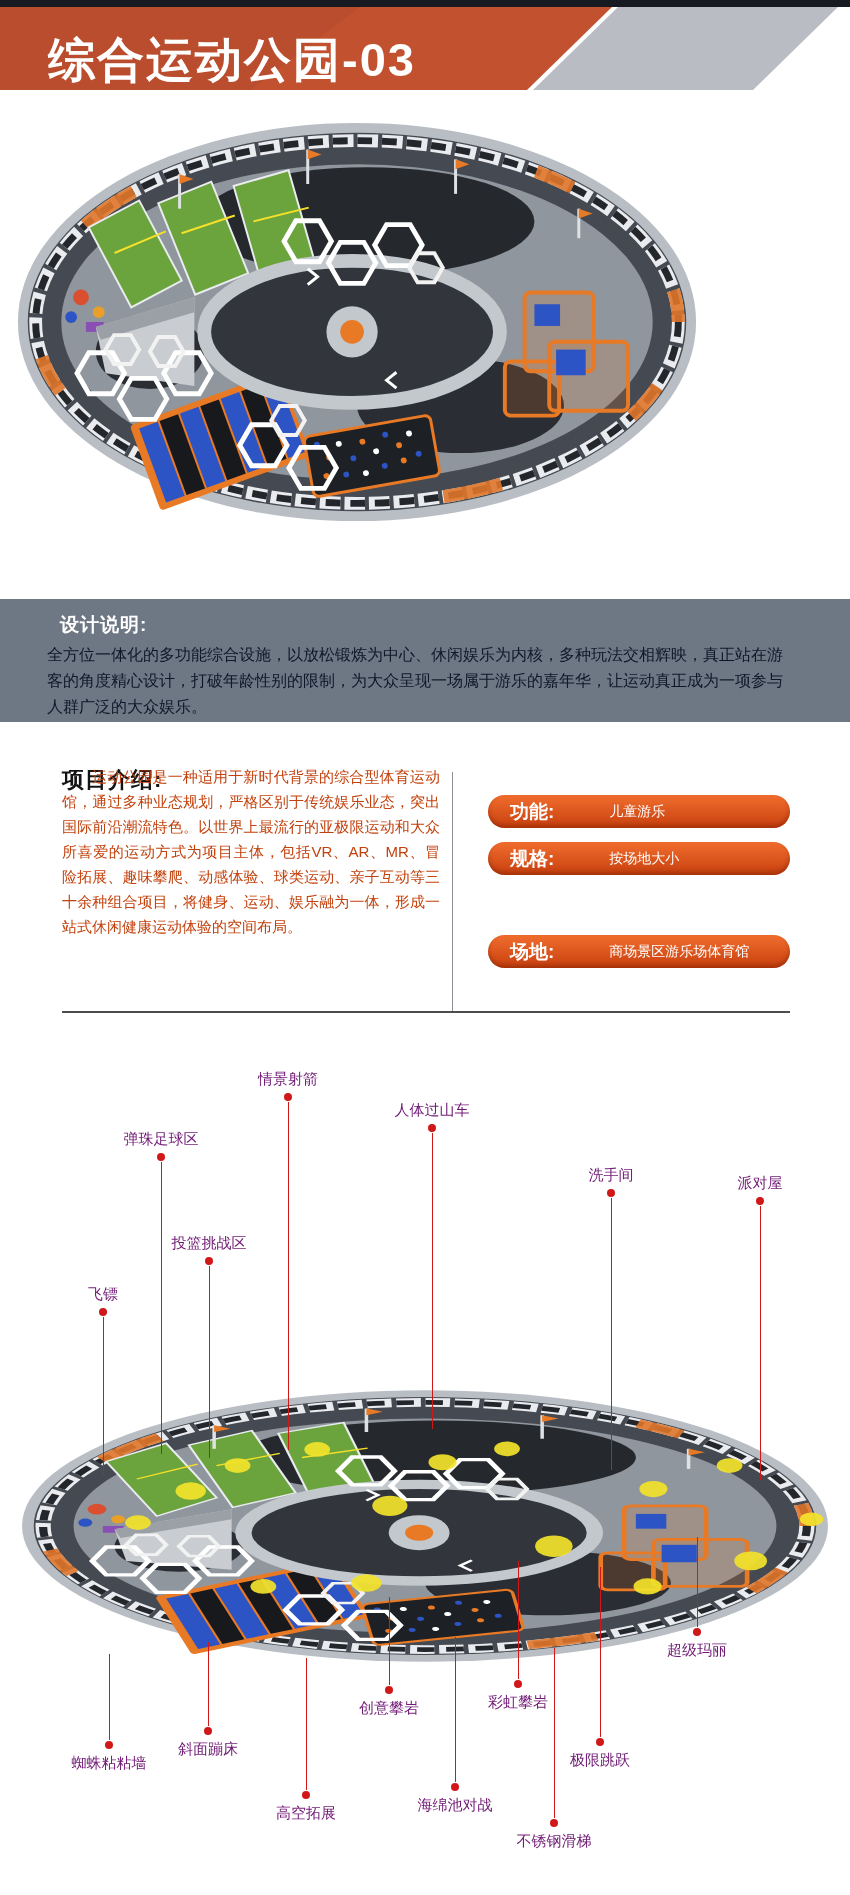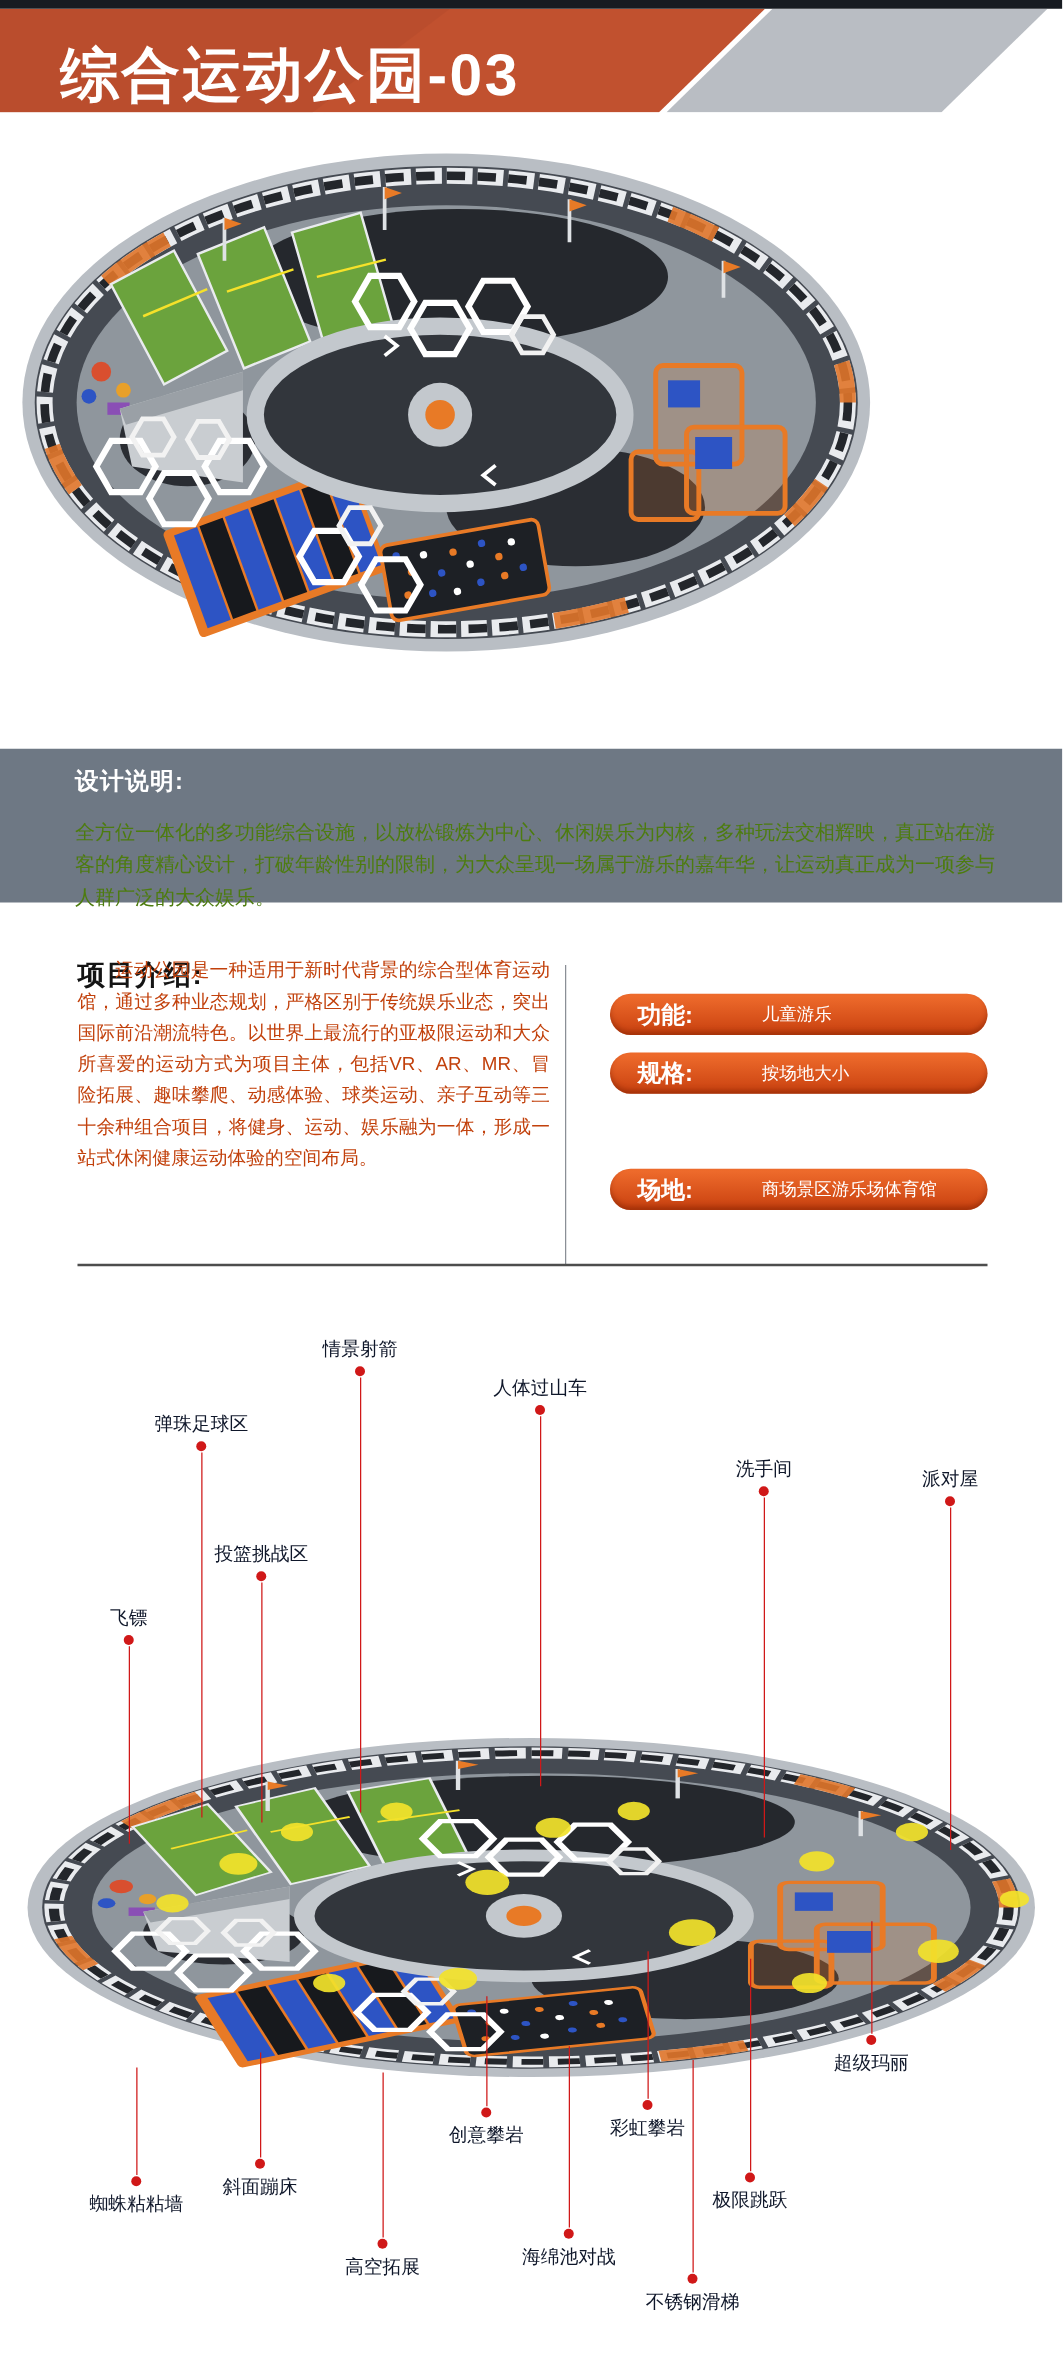--- a/index.html
+++ b/index.html
@@ -14,21 +14,21 @@
   .hdr-orange-shade{left:0;top:7px;width:360px;height:83px;background:#b54a2b;
               clip-path:polygon(0 0,360px 0,250px 83px,0 83px);opacity:.55;}
   .hdr-gray{left:0;top:7px;width:850px;height:83px;background:#b9bdc3;
               clip-path:polygon(618px 0,838px 0,753px 83px,533px 83px);}
   .page-title{left:36px;top:17px;font-size:47px;font-weight:800;color:#fff;
               letter-spacing:2px;white-space:nowrap;}
 
   
   .note-box{left:0;top:599px;width:850px;height:123px;background:#6e7884;}
   .note-title{left:60px;top:612px;font-size:19px;font-weight:bold;color:#fff;letter-spacing:1px;}
-  .note-body{left:60px;top:642px;width:740px;font-size:16px;line-height:26px;color:#4d7c0f;margin-top:12px;}
+  .note-body{left:47px;top:642px;width:740px;font-size:16px;line-height:26px;color:#0f172a;}
 
   
   .intro-title{left:62px;top:765px;font-size:22px;font-weight:bold;color:#141414;letter-spacing:1px;}
   .intro-body{left:62px;top:764px;width:378px;font-size:15px;line-height:25px;color:#c2410c;
               text-align:justify;text-indent:2em;}
   .v-divider{left:452px;top:772px;width:1px;height:240px;background:#8a8f96;}
   .h-divider{left:62px;top:1011px;width:728px;height:2px;background:#4d4d4d;}
 
   
   .spec-badge{left:488px;width:302px;height:33px;border-radius:17px;
@@ -38,21 +38,21 @@
   .spec-badge b{font-size:19px;font-weight:bold;margin-left:22px;margin-right:7px;white-space:nowrap;}
   .spec-badge span{font-size:14px;white-space:nowrap;}
 
   
   :root{--red:#d01818;}
   .callout{position:absolute;width:0;height:0;z-index:6;}
   .callout .dt{position:absolute;left:-4px;top:-4px;width:8px;height:8px;border-radius:50%;background:var(--red);}
   .callout .ln{position:absolute;left:-0.5px;width:1px;background:var(--red);}
   .callout.t .ln{top:5px;}
   .callout.b .ln{bottom:5px;}
-  .callout .lb{position:absolute;left:0;white-space:nowrap;font-size:15px;color:#0f172a;}
+  .callout .lb{position:absolute;left:0;white-space:nowrap;font-size:15px;color:#701a75;}
   .callout.t .lb{top:-8px;transform:translate(-50%,-100%);}
   .callout.b .lb{top:9px;transform:translateX(-50%);}
 
   .arena-svg{position:absolute;}
 </style>
 </head>
 <body>
 
 <div class="page">
 

